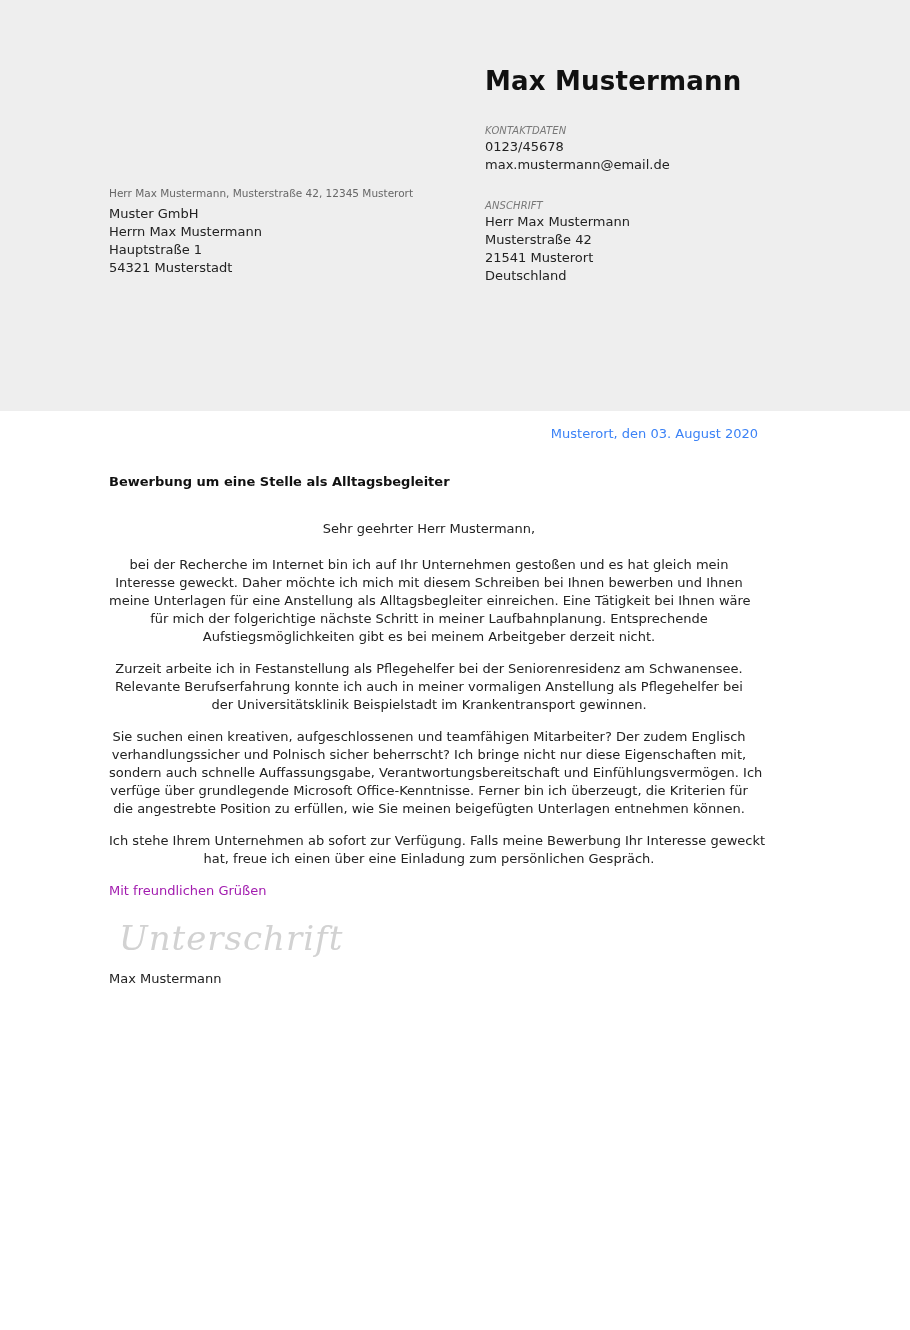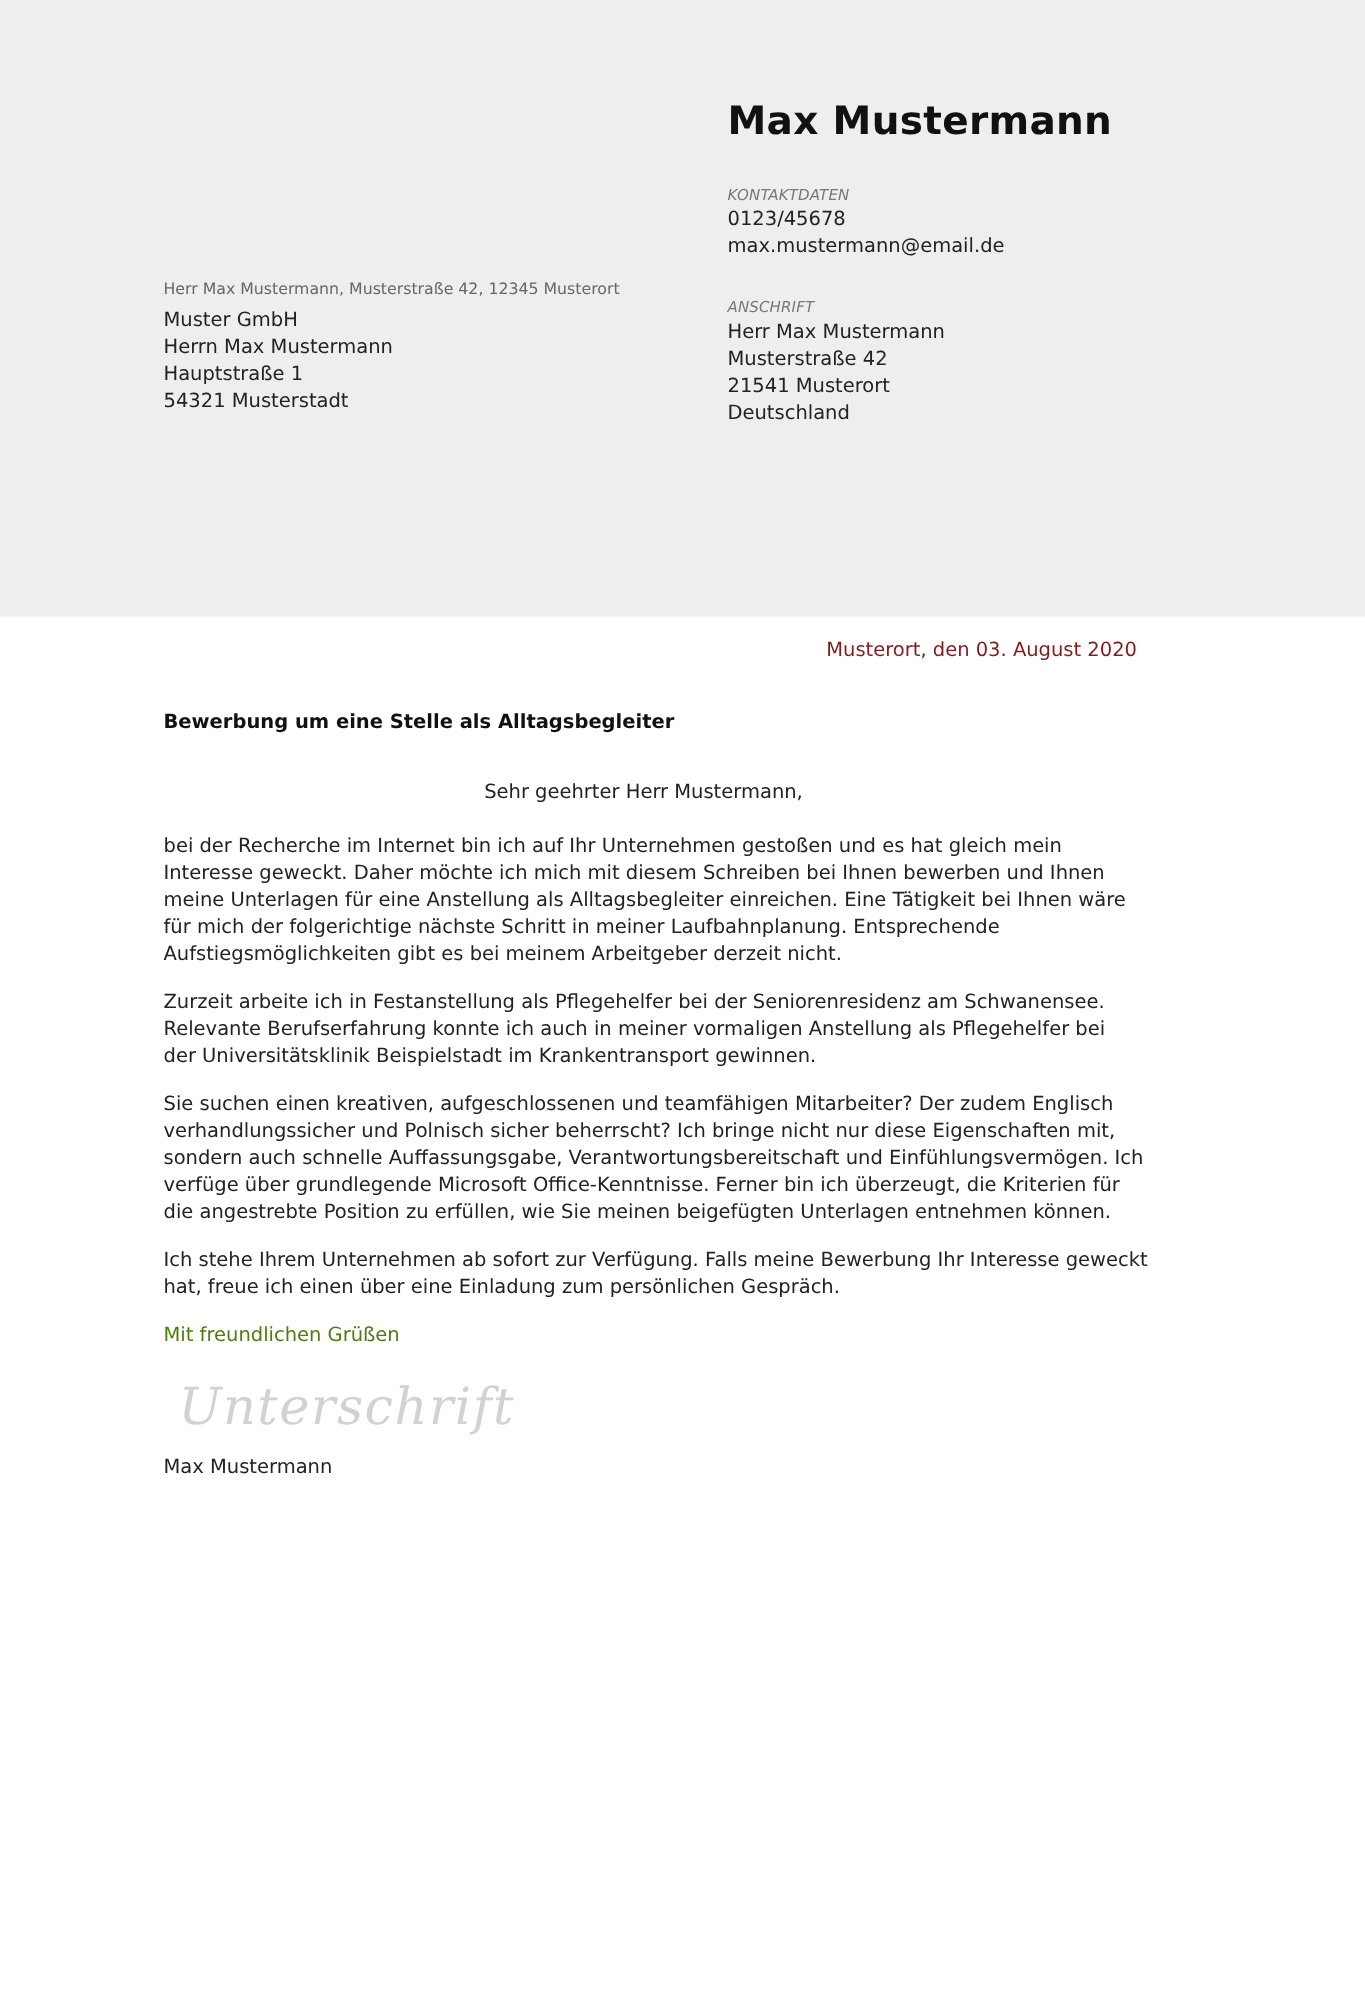--- a/index.html
+++ b/index.html
@@ -69,21 +69,21 @@
     .recipient-block {
       position: absolute;
       left: 109px;
       top: 205px;
     }
     .date-line {
       position: absolute;
       right: 152px;
       top: 426px;
       font-size: 13px;
-      color: #7f1d1d;
+      color: #3b82f6;
       white-space: nowrap;
     }
     .subject {
       position: absolute;
       left: 109px;
       top: 474px;
       font-size: 13px;
       font-weight: bold;
       color: #111111;
       white-space: nowrap;
@@ -103,25 +103,26 @@
     }
     .para {
       font-size: 13px;
       line-height: 18px;
       margin: 0 0 14px 0;
       color: #222222;
     }
     .para .pl {
       display: block;
       white-space: nowrap;
+      text-align: center;
     }
     .closing {
       font-size: 13px;
       line-height: 18px;
-      color: #4d7c0f;
+      color: #a21caf;
       margin: 0;
     }
     .signature {
       position: absolute;
       left: 119px;
       top: 918px;
       font-family: "DejaVu Serif", serif;
       font-style: italic;
       font-size: 34px;
       color: #d2d2d2;

